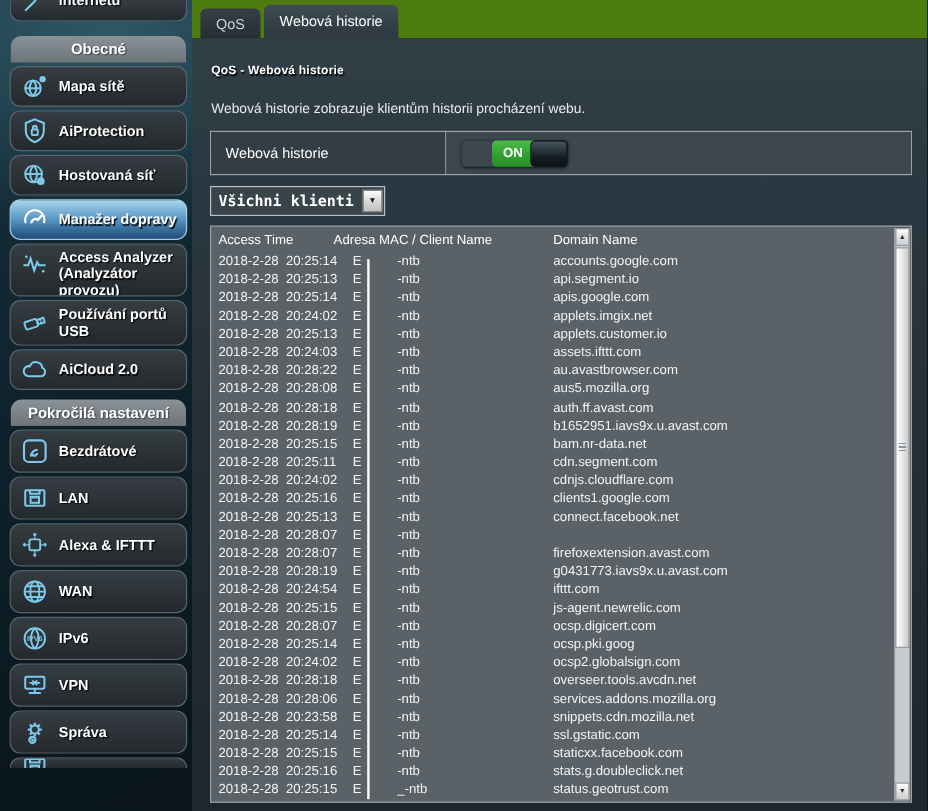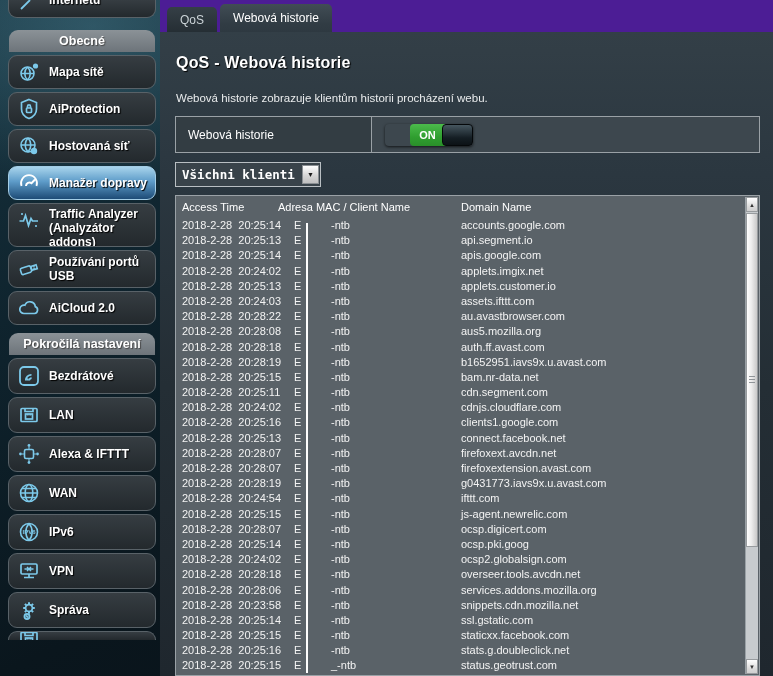--- a/index.html
+++ b/index.html
@@ -27,27 +27,27 @@
   .sec0-gap{margin-top:12px;}
   .sec1-gap{margin-top:8px;}
   .s0 .side-item{height:34px;}
   .s0 .side-item.i4{height:44px;align-items:flex-start;padding-top:3px;}
   .s0 .side-item.i5{height:38px;}
   .s1 .side-item{height:36px;}
   .cut-bottom{height:9px;border-radius:9px 9px 0 0;border-bottom:none;margin-bottom:0;}
   .cut-bottom .icon{margin-top:6px;}
   
   .content{flex:1;display:flex;flex-direction:column;background:#000;min-width:0;}
-  .tabbar{height:32px;flex:0 0 32px;background:#4c1d95;display:flex;align-items:flex-end;padding-left:7px;}
+  .tabbar{height:32px;flex:0 0 32px;background:#4d7c0f;display:flex;align-items:flex-end;padding-left:7px;}
   .tab{height:25px;padding:0 13px;display:flex;align-items:center;border-radius:5px 5px 0 0;
     background:linear-gradient(#353f46,#252e34);color:#ccd4d8;font-size:12px;margin-right:3px;cursor:pointer;}
   .tab.active{height:28px;background:linear-gradient(#414d55,#313c44 70%,#2e3941);color:#fff;}
   .panel{flex:1;position:relative;box-sizing:border-box;padding:0 13px 0 15px;
     background:linear-gradient(180deg,#333f47 0%,#2b3740 22%,#242e35 55%,#1f272e 100%);}
-  .panel h1{margin:22px 0 0 1px;font-size:16px;color:#fff;letter-spacing:.2px;
+  .panel h1{margin:22px 0 0 1px;font-size:10px;color:#fff;letter-spacing:.2px;
     text-shadow:1px 1px 1px #000;font-weight:bold;}
   .panel .desc{margin:20px 0 0 1px;font-size:11.5px;color:#e9ebec;}
   
   .setting-row{margin-top:12px;display:flex;height:37px;border:1px solid #9aa1a6;box-sizing:border-box;}
   .cell-label{width:196px;flex:0 0 196px;background:#333d43;color:#fff;font-size:12px;
     display:flex;align-items:center;padding-left:12px;box-sizing:border-box;border-right:1px solid #9aa1a6;}
   .cell-ctrl{flex:1;background:#3d474e;display:flex;align-items:center;padding-left:13px;}
   .toggle{width:63px;height:22px;border-radius:4px;display:flex;cursor:pointer;
     box-shadow:0 1px 3px rgba(0,0,0,.7);padding-left:25px;}
   .toggle .on{width:35px;background:linear-gradient(#4cbb4c,#2f9e2f 60%,#2a8f2a);color:#fff;font-weight:bold;
@@ -166,21 +166,21 @@
   <div class="side-item i4">
     <span class="icon">
                 <svg viewBox="0 0 24 24">
                   <g stroke="#7cc9ea" stroke-width="1.7" fill="none">
                     <path d="M2.5 13 h4 l2-5.5 3 10 2.5-7 1.5 2.5 h5.5"></path>
                     <circle cx="5" cy="6" r="1.1" fill="#7cc9ea" stroke="none"></circle>
                     <circle cx="19" cy="18" r="1.1" fill="#7cc9ea" stroke="none"></circle>
                   </g>
                 </svg>
               </span>
-    <span class="lbl">Traffic Analyzer (Analyzátor addons)</span>
+    <span class="lbl">Access Analyzer (Analyzátor provozu)</span>
   </div>
 
   <div class="side-item i5">
     <span class="icon">
                 <svg viewBox="0 0 24 24">
                   <g transform="rotate(-18 12 12)" stroke="#7cc9ea" stroke-width="1.6" fill="none">
                     <rect x="3.5" y="9" width="10.5" height="6.5" rx="1.5"></rect>
                     <rect x="14.5" y="10.2" width="5.5" height="4"></rect>
                     <path d="M16.2 11.3 h2 M16.2 13 h2" stroke-width="1"></path>
                   </g>
@@ -490,21 +490,20 @@
     </span>
     <span class="c-domain">connect.facebook.net</span>
   </div>
 
   <div class="trow">
     <span class="c-time">2018-2-28  20:28:07</span>
     <span class="c-client">
       <span class="pfx">E</span>
       <span class="sfx">-ntb</span>
     </span>
-    <span class="c-domain">firefoxext.avcdn.net</span>
   </div>
 
   <div class="trow">
     <span class="c-time">2018-2-28  20:28:07</span>
     <span class="c-client">
       <span class="pfx">E</span>
       <span class="sfx">-ntb</span>
     </span>
     <span class="c-domain">firefoxextension.avast.com</span>
   </div>

